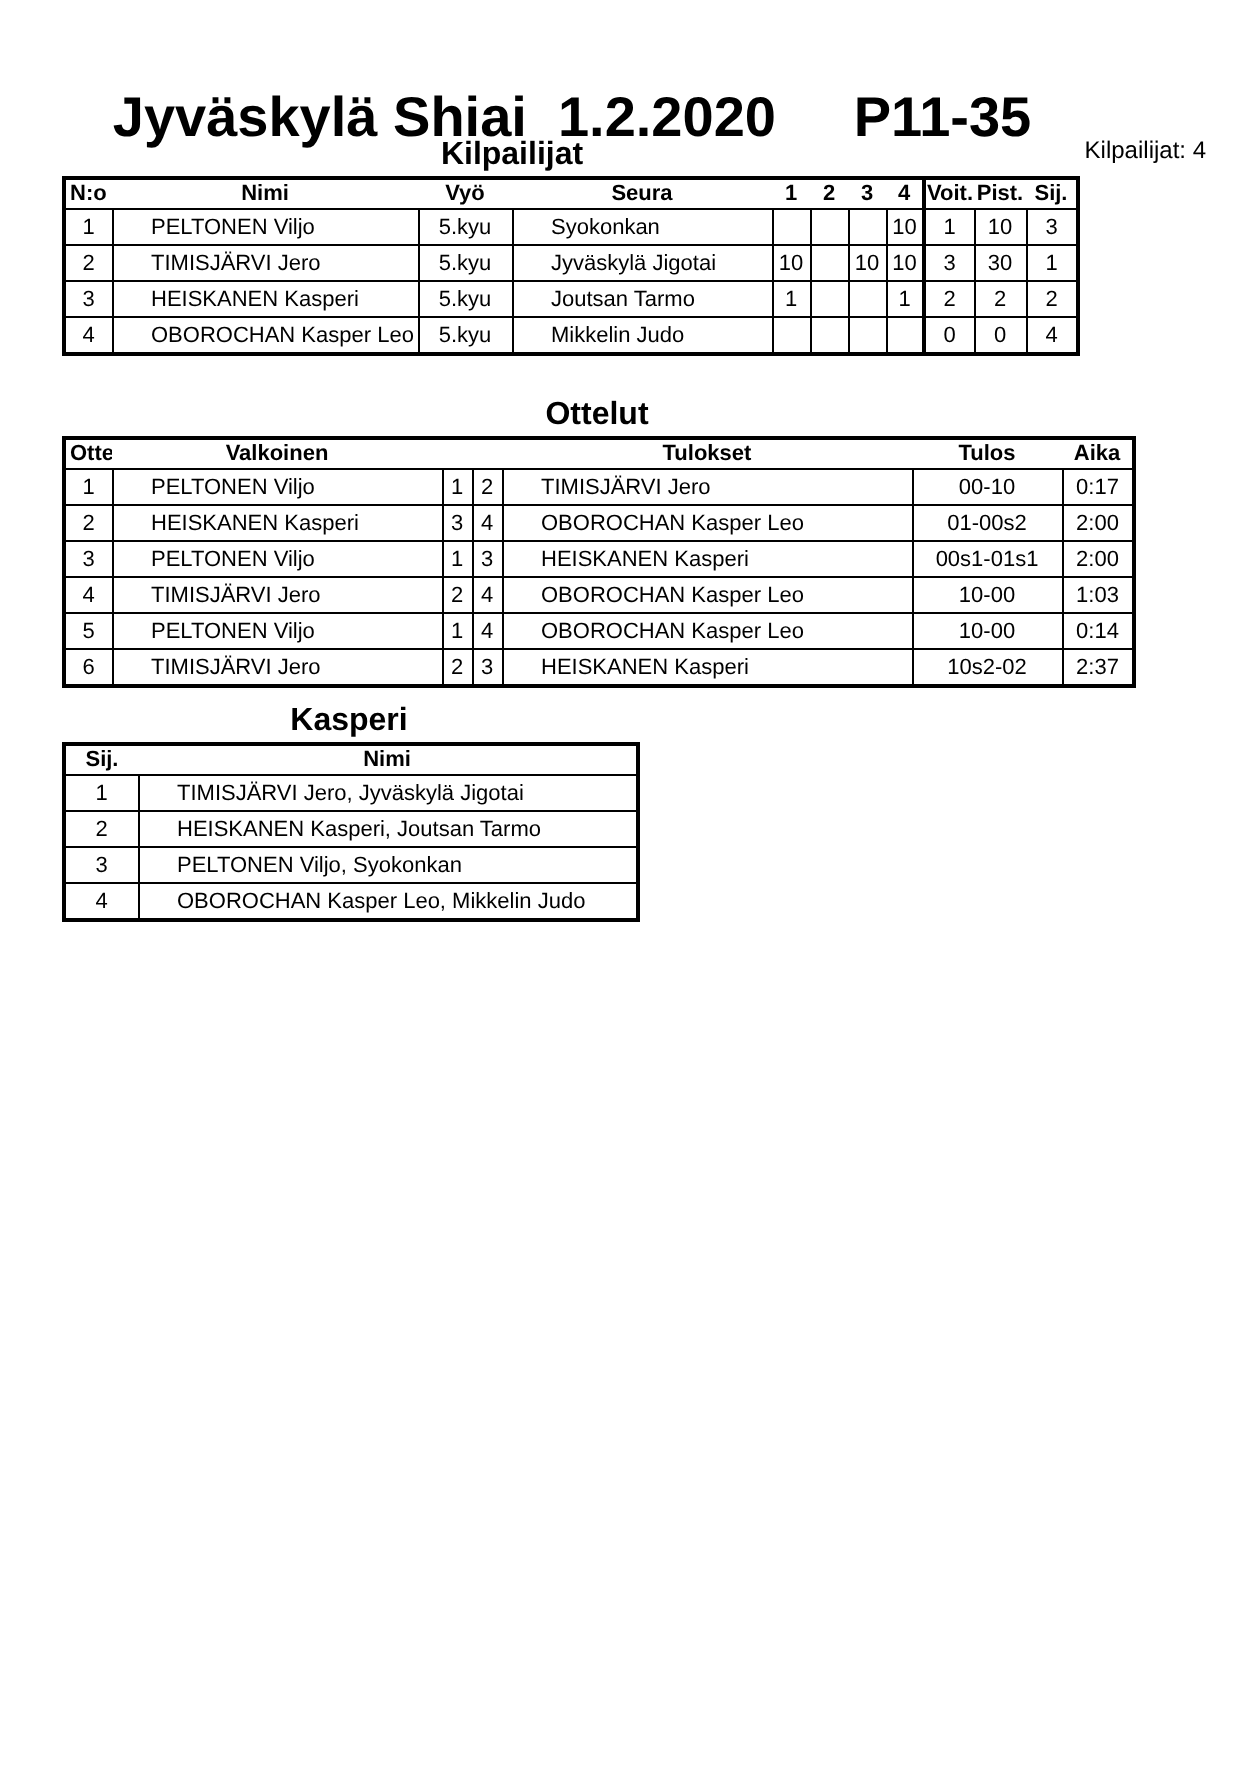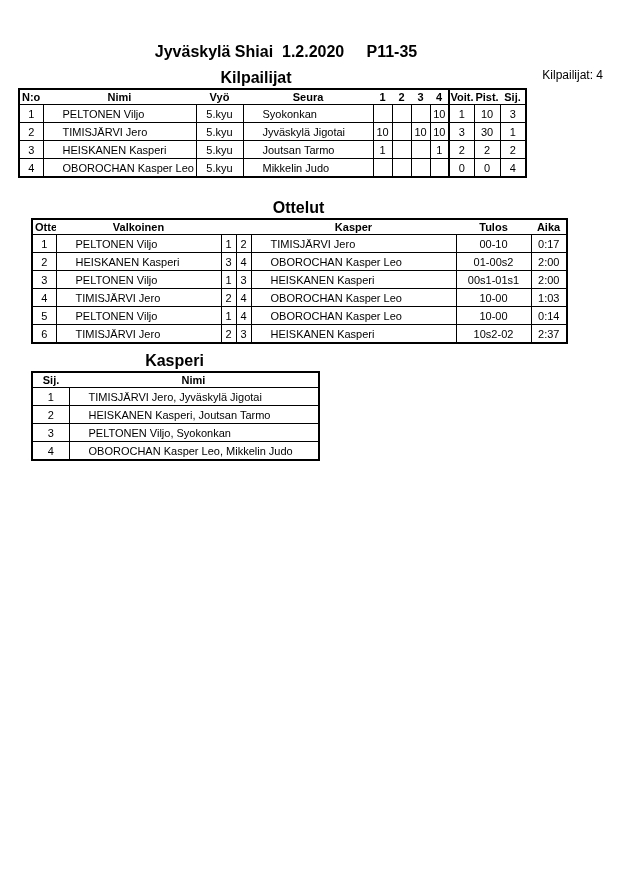--- a/index.html
+++ b/index.html
@@ -8,21 +8,21 @@
     background: #ffffff;
     font-family: "Liberation Sans", sans-serif;
     color: #000000;
     position: relative;
     overflow: hidden;
   }
   .page-title {
     position: absolute;
     top: 43px; left: 31px; width: 510px;
     text-align: center;
-    font-size: 16px; font-weight: bold;
+    font-size: 28px; font-weight: bold;
     white-space: pre;
   }
   .section-heading {
     position: absolute;
     text-align: center;
     font-size: 16px; font-weight: bold;
   }
   .h-kilpailijat { top: 69px; left: 31px; width: 450px; }
   .h-ottelut     { top: 199px; left: 31px; width: 535px; }
   .h-tulokset    { top: 352px; left: 31px; width: 287px; }
@@ -32,21 +32,21 @@
     font-size: 12px;
     text-align: right;
   }
   table {
     position: absolute;
     border-collapse: collapse;
     table-layout: fixed;
     background: #ffffff;
     border: 2px solid #000000;
   }
-  #table-kilpailijat { top: 88px;  left: 18px; width: 507px; }
+  #table-kilpailijat { top: 88px;  left: 31px; width: 507px; }
   #table-ottelut     { top: 218px; left: 31px; width: 535px; }
   #table-tulokset    { top: 371px; left: 31px; width: 287px; }
   th, td {
     font-size: 11px;
     padding: 0;
     overflow: hidden;
     white-space: nowrap;
   }
   td { border: 1px solid #000000; height: 17px; }
   th {
@@ -164,21 +164,21 @@
     <col style="width:205px">
       <col style="width:75px">
       <col style="width:36px">
   </colgroup>
   <thead>
     <tr>
       <th class="al">Ottelu</th>
       <th class="ac">Valkoinen</th>
       <th class="ac"></th>
       <th class="ac"></th>
-      <th class="ac">Kasper</th>
+      <th class="ac">Tulokset</th>
       <th class="ac">Tulos</th>
       <th class="ac">Aika</th>
     </tr>
   </thead>
   <tbody>
     <tr>
       <td class="ac">1</td>
       <td class="al">PELTONEN Viljo</td>
       <td class="ac">1</td>
       <td class="ac">2</td>

